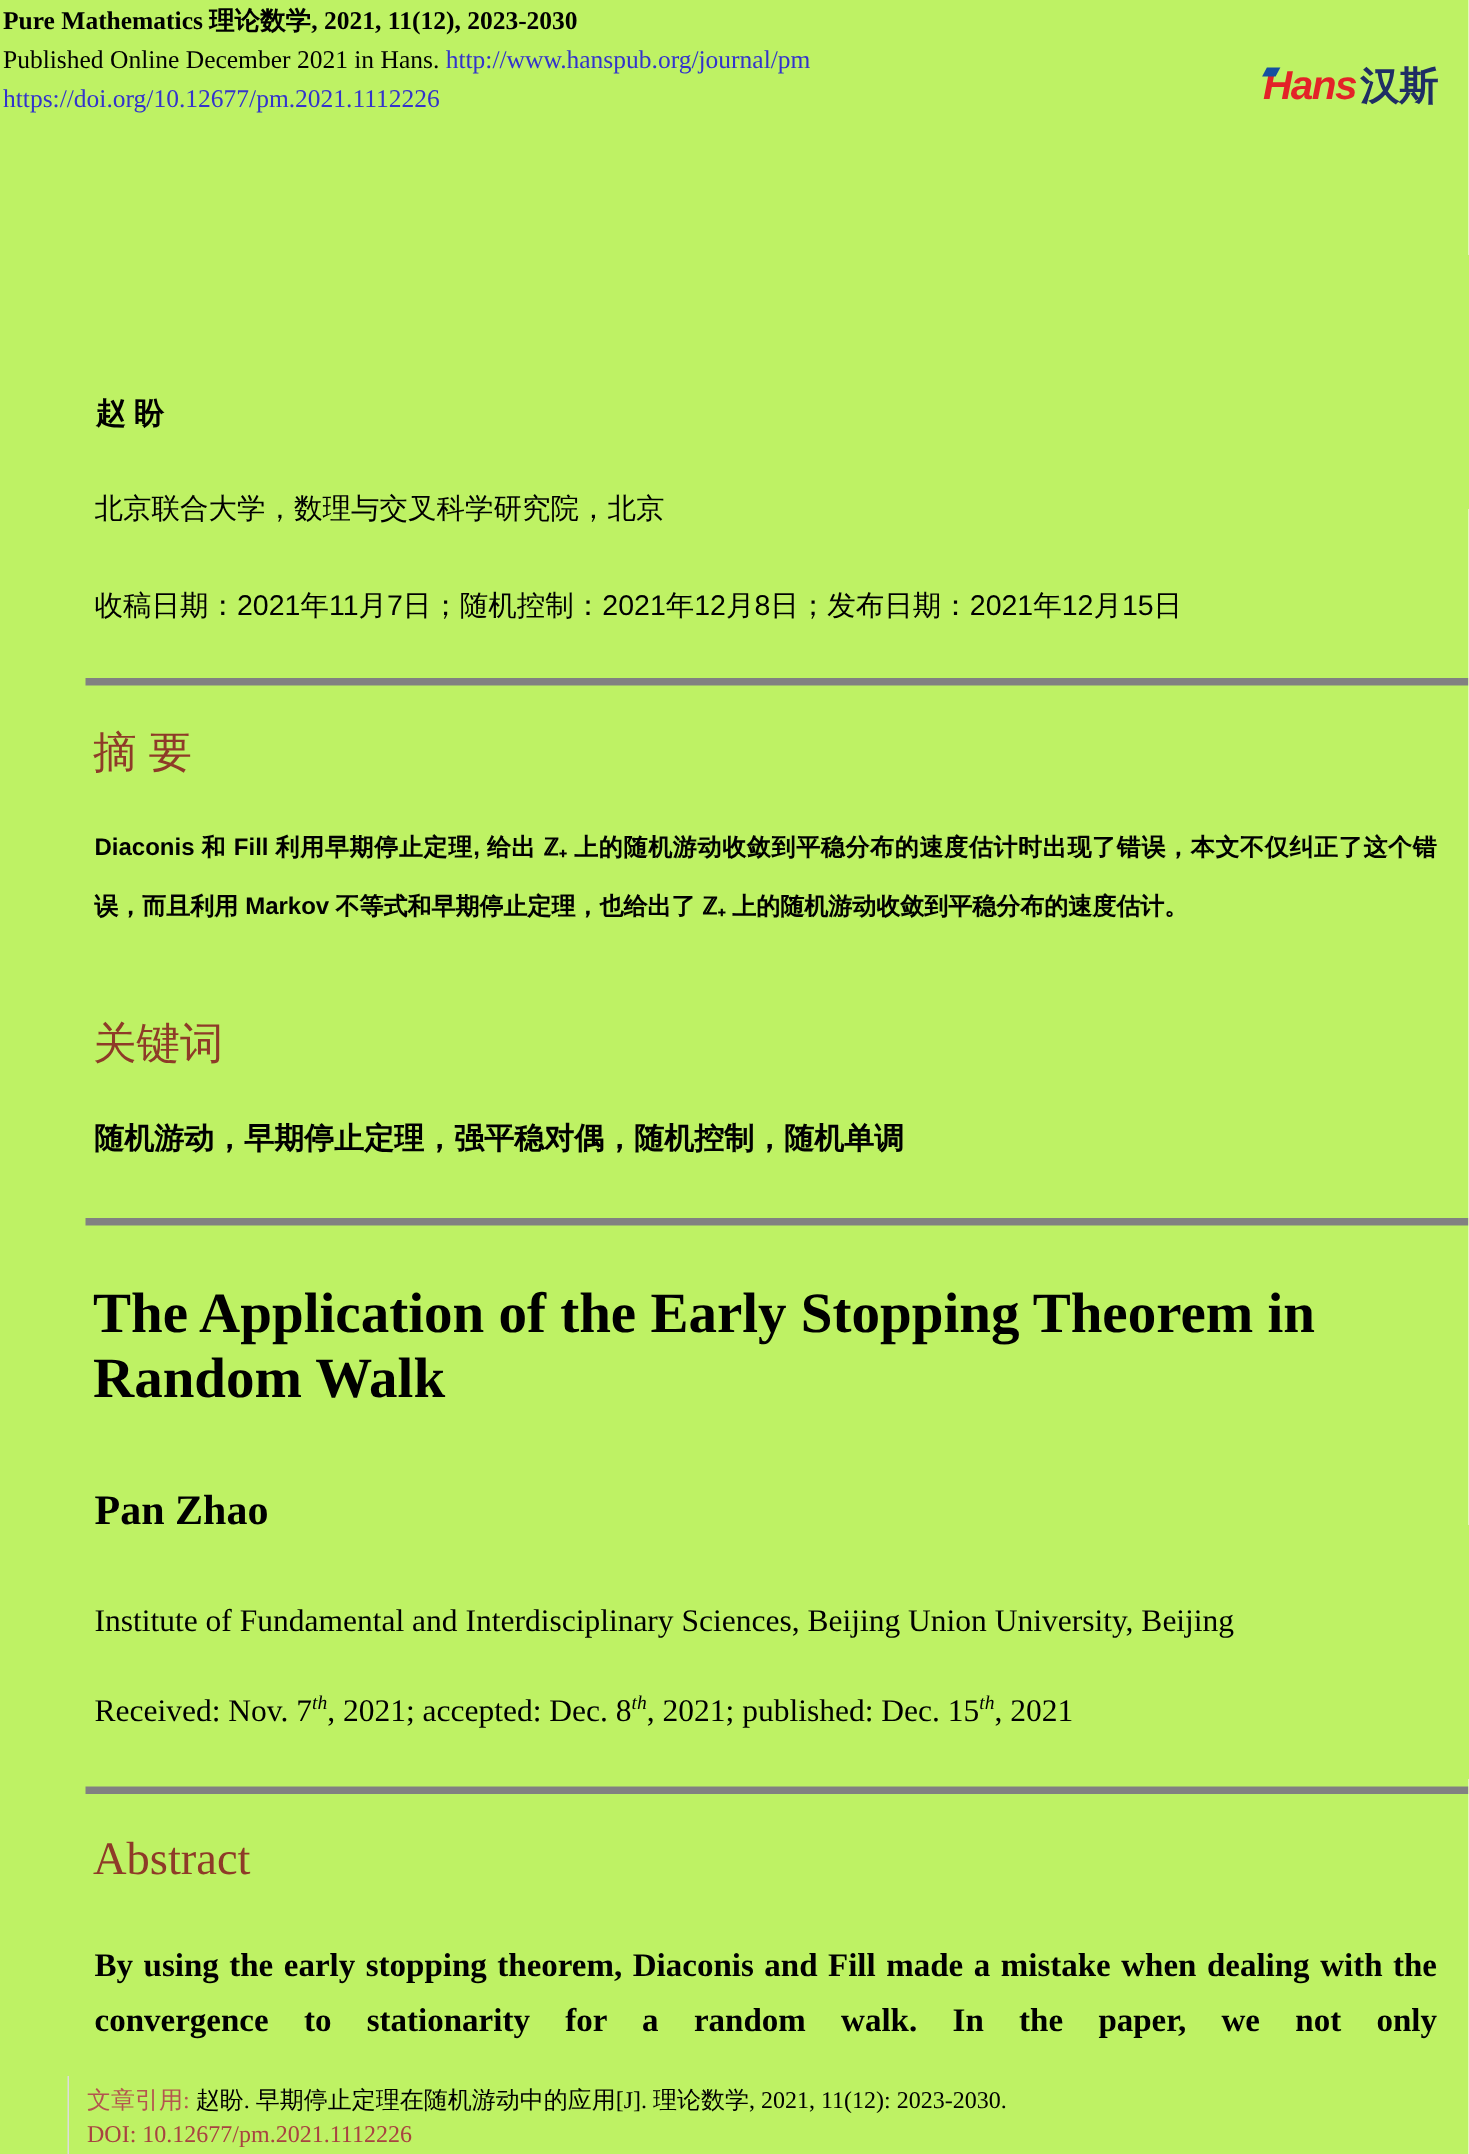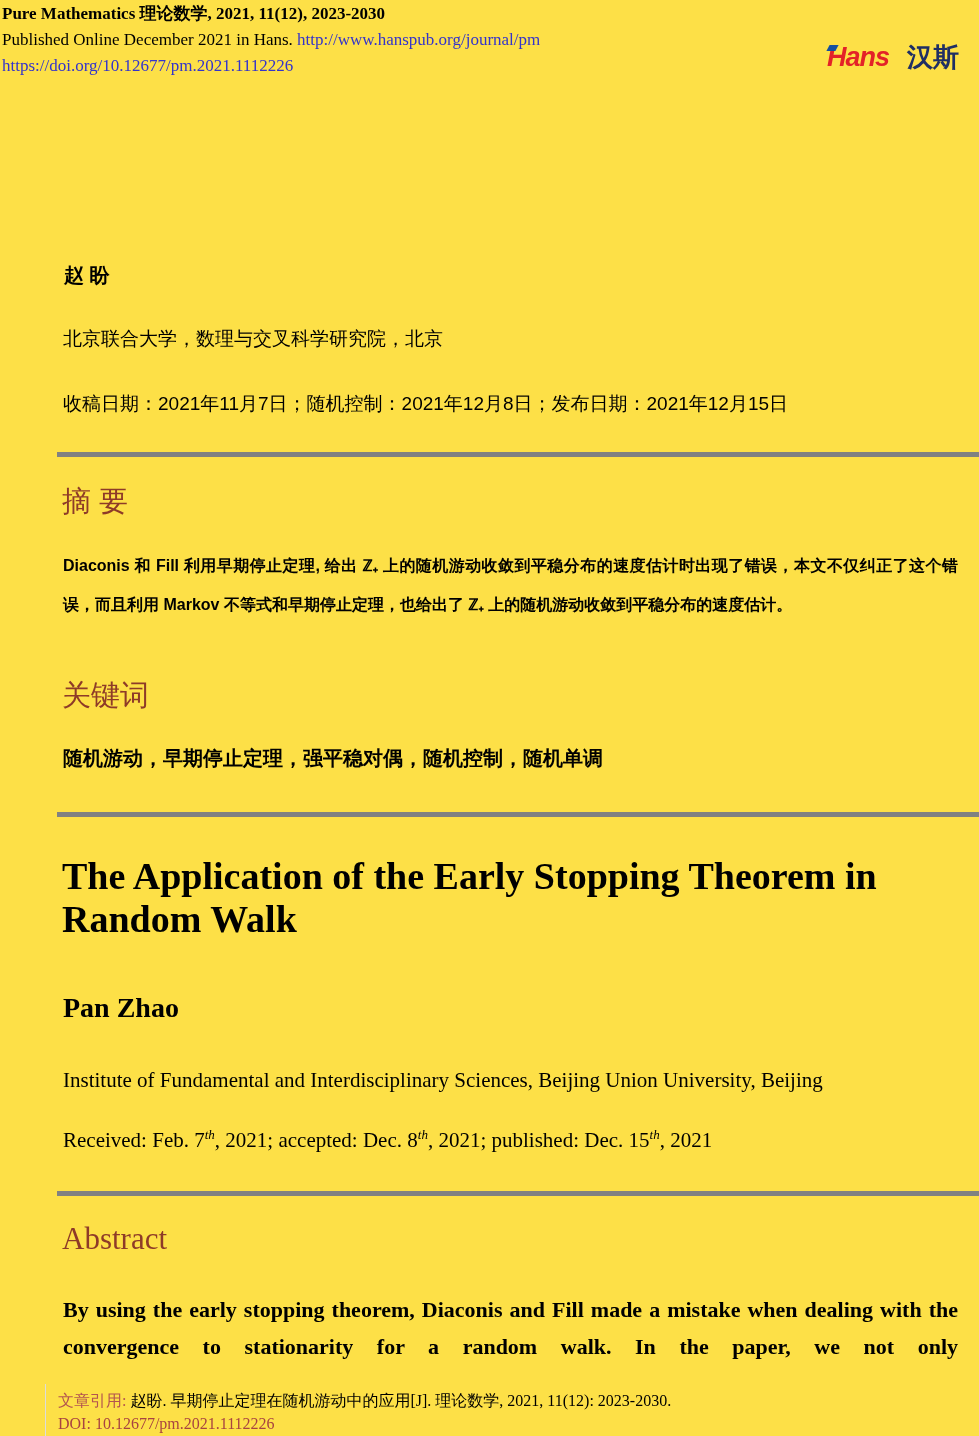--- a/index.html
+++ b/index.html
@@ -1,29 +1,29 @@
 <!DOCTYPE html>
 <html><head>
 <meta charset="utf-8">
 <style>
   html,body {margin:0; padding:0; background:#ffffff;}
-  .page {position:relative; width:979px; height:1436px; background:#fde047; overflow:hidden;
+  .page {position:relative; width:979px; height:1436px; background:#bef264; overflow:hidden;
          font-family:"Liberation Serif", serif; color:#000;}
 
   
   .header {position:absolute; left:2px; top:1px; font-size:17px; line-height:26px;}
   .journal-line {font-weight:bold;}
   .link {color:#3333cc; text-decoration:none; cursor:pointer;}
 
   .logo {position:absolute; right:20px; top:40px; font-family:"Liberation Sans", sans-serif;
          font-weight:bold; font-size:27px; white-space:nowrap;}
   .logo-latin {color:#e32228; font-style:italic; letter-spacing:-1px; position:relative;}
   .logo-accent {position:absolute; left:1px; top:3px; width:9px; height:6px; background:#1450a0;
                 transform:skewX(-28deg);}
-  .logo-cjk {color:#1f2e64; font-size:26px; margin-left:18px;}
+  .logo-cjk {color:#1f2e64; font-size:26px; margin-left:3px;}
 
   
   .rule {position:absolute; left:57px; right:0; height:5px; background:#818181;}
 
   
   .sans {font-family:"Liberation Sans", sans-serif;}
   .title-zh {position:absolute; left:63px; top:146px; font-size:45px; font-weight:500; letter-spacing:1px;}
   .author-zh {position:absolute; left:64px; top:262px; font-size:20px; font-weight:bold;}
   .affil-zh {position:absolute; left:63px; top:326px; font-size:19px;}
   .dates-zh {position:absolute; left:63px; top:391px; font-size:19px;}
@@ -80,21 +80,21 @@
 
   <div class="h-zh sans" style="top:676px;">关键词</div>
   <div class="kw-zh sans">随机游动，早期停止定理，强平稳对偶，随机控制，随机单调</div>
 
   <div class="rule" style="top:812px;"></div>
 
   <div class="title-en">The Application of the Early Stopping Theorem in Random Walk</div>
   <div class="author-en">Pan Zhao</div>
   <div class="affil-en">Institute of Fundamental and Interdisciplinary Sciences, Beijing Union University, Beijing</div>
   <div class="received">
-    <span>Received: Feb. 7</span><sup>th</sup><span>, 2021; accepted: Dec. 8</span><sup>th</sup><span>, 2021; published: Dec. 15</span><sup>th</sup><span>, 2021</span>
+    <span>Received: Nov. 7</span><sup>th</sup><span>, 2021; accepted: Dec. 8</span><sup>th</sup><span>, 2021; published: Dec. 15</span><sup>th</sup><span>, 2021</span>
   </div>
 
   <div class="rule" style="top:1191px;"></div>
 
   <div class="h-en">Abstract</div>
   <div class="abs-en">By using the early stopping theorem, Diaconis and Fill made a mistake when dealing with the convergence to stationarity for a random walk. In the paper, we not only</div>
 
   <div class="footer-vline"></div>
   <div class="footer">
     <div>

